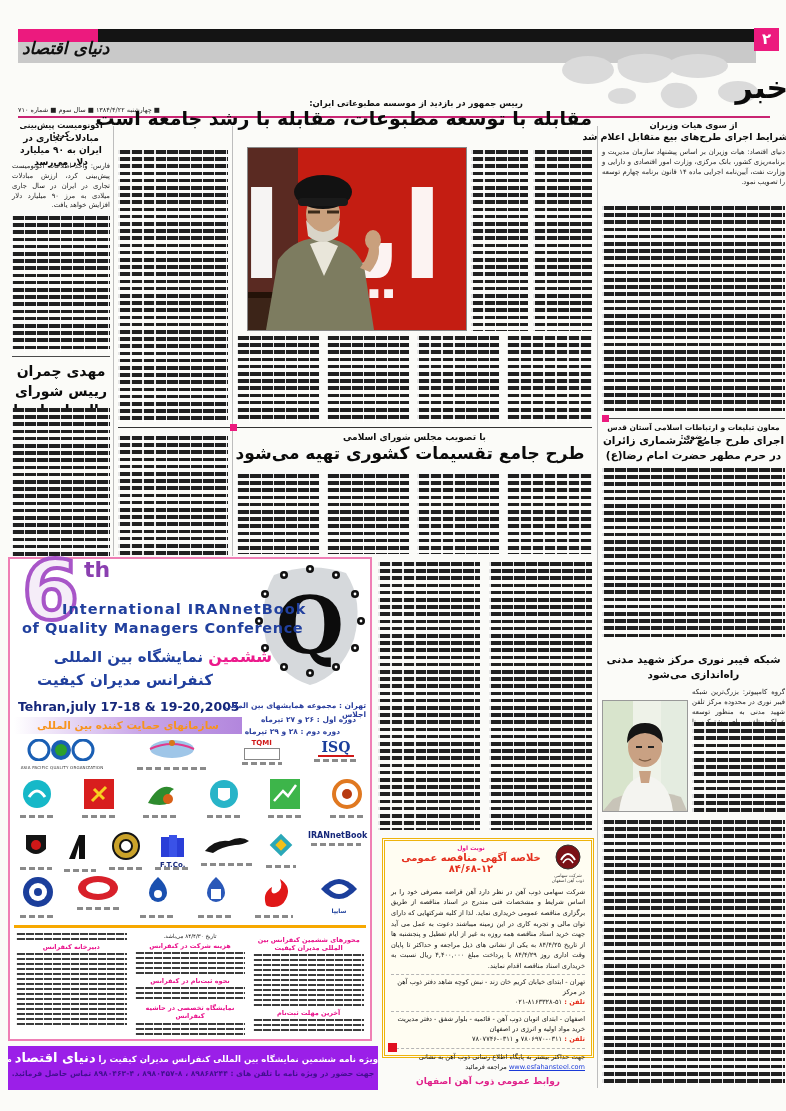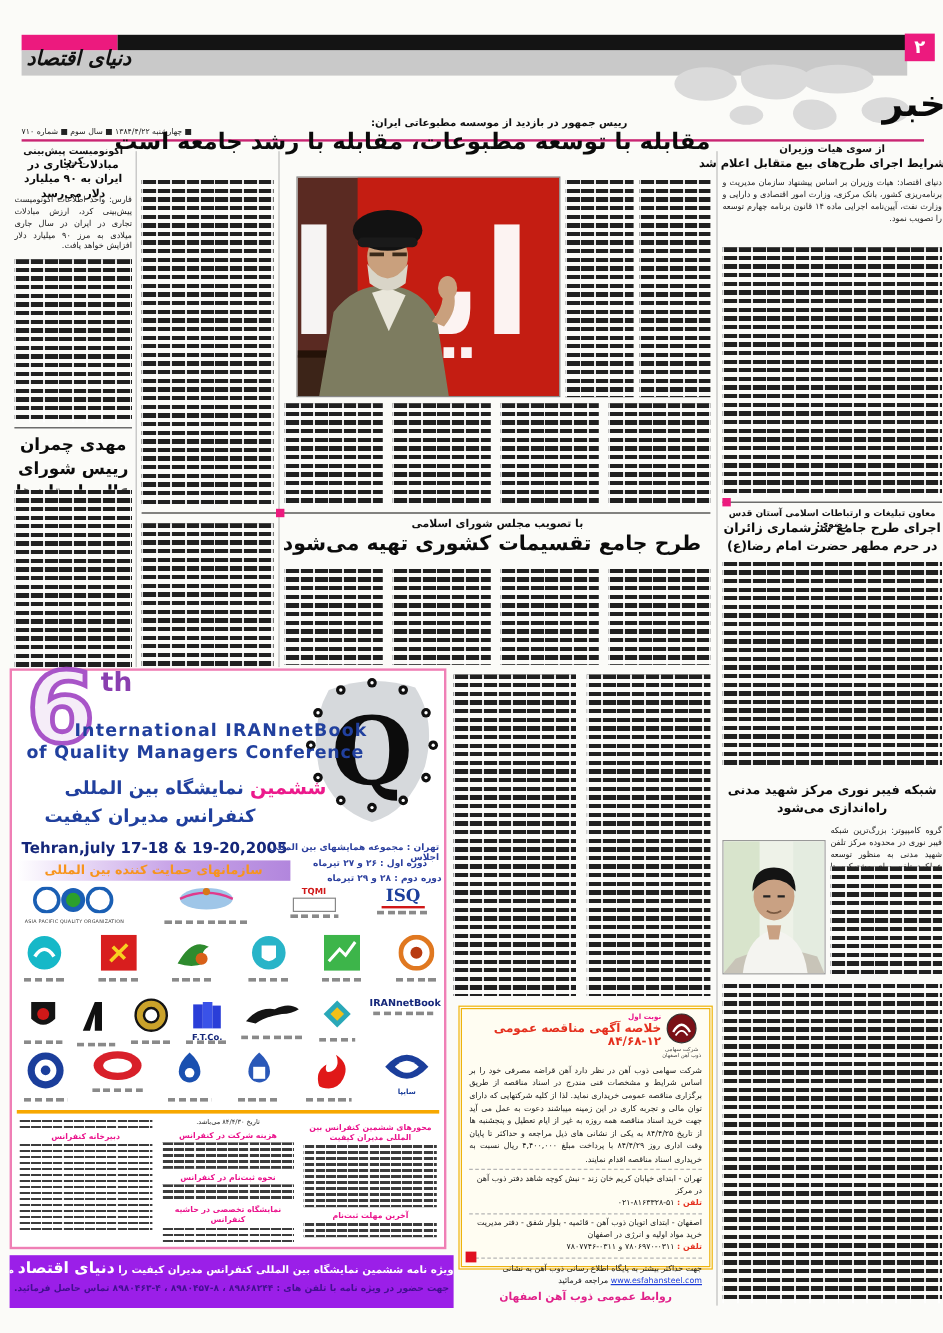--- a/index.html
+++ b/index.html
@@ -192,21 +192,21 @@
 
     <div class="abs rtl" style="left:0px;top:88px;width:262px;text-align:right;">
       <span style="color:#ec1a8c;font-weight:bold;font-size:16px;">ششمین</span>
       <span style="color:#21409e;font-weight:bold;font-size:15px;">نمایشگاه بین المللی</span>
     </div>
     <div class="abs rtl" style="left:0px;top:112px;width:230px;text-align:center;color:#21409e;font-weight:bold;font-size:15px;">کنفرانس مدیران کیفیت</div>
 
     <div class="abs" style="left:8px;top:140px;font-size:12.5px;font-weight:bold;color:#15277a;">Tehran,july 17-18 &amp; 19-20,2005</div>
     <div class="abs rtl" style="right:4px;top:142px;width:162px;font-size:7.5px;font-weight:bold;color:#2b3f9e;text-align:right;">تهران : مجموعه همایشهای بین المللی اجلاس</div>
     <div class="abs rtl" style="right:14px;top:156px;font-size:7.5px;font-weight:bold;color:#2b3f9e;">دوره اول : ۲۶ و ۲۷ تیرماه</div>
-    <div class="abs rtl" style="right:2px;top:168px;font-size:7.5px;font-weight:bold;color:#2b3f9e;">دوره دوم : ۲۸ و ۲۹ تیرماه</div>
+    <div class="abs rtl" style="right:30px;top:168px;font-size:7.5px;font-weight:bold;color:#2b3f9e;">دوره دوم : ۲۸ و ۲۹ تیرماه</div>
 
     <div class="abs rtl" style="left:4px;top:158px;width:228px;height:17px;line-height:17px;text-align:center;font-size:10.5px;font-weight:bold;color:#f7941d;background:linear-gradient(90deg,#ffffff,#c9a6e8 55%,#b286dd);">سازمانهای حمایت کننده بین المللی</div>
 
     <div class="abs" style="left:6px;top:180px;width:350px;height:36px;display:flex;justify-content:space-between;align-items:flex-start;">
       <div class="logo" style="width:92px;text-align:center;">
         <svg width="70" height="22" viewBox="0 0 70 22">
           <circle cx="12" cy="11" r="10" fill="none" stroke="#1a5fb4" stroke-width="3"></circle>
           <circle cx="34" cy="11" r="10" fill="#1a5fb4"></circle>
           <circle cx="34" cy="11" r="6" fill="#2ca02c"></circle>
           <circle cx="56" cy="11" r="10" fill="none" stroke="#1a5fb4" stroke-width="3"></circle>
@@ -410,21 +410,21 @@
   <div class="abs rtl" style="left:382px;top:838px;width:212px;height:220px;border:3px double #eeb30c;box-sizing:border-box;background:#fffdf2;padding:3px 6px;">
     <div style="display:flex;align-items:flex-start;">
       <div style="width:34px;text-align:center;">
         <svg width="26" height="26" viewBox="0 0 26 26">
           <circle cx="13" cy="13" r="12" fill="#7a1016" stroke="#333" stroke-width="1"></circle>
           <path d="M6 16 Q13 4 20 16" stroke="#fff" stroke-width="2" fill="none"></path>
           <path d="M8 19 Q13 11 18 19" stroke="#fff" stroke-width="1.5" fill="none"></path>
         </svg>
         <div style="font-size:4.5px;color:#444;line-height:1.1;">شرکت سهامی ذوب آهن اصفهان</div>
       </div>
-      <div style="flex:1;">
+      <div style="flex:1;text-align:center;">
         <div style="font-size:6px;font-weight:bold;color:#ea148c;">نوبت اول</div>
         <div style="font-size:10px;font-weight:bold;color:#e5301e;margin-top:1px;">خلاصه آگهی مناقصه عمومی ۱۲-۸۴/۶۸</div>
       </div>
     </div>
     <div class="j" style="font-size:6.6px;line-height:1.6;color:#141414;margin-top:3px;">شرکت سهامی ذوب آهن در نظر دارد آهن قراضه مصرفی خود را بر اساس شرایط و مشخصات فنی مندرج در اسناد مناقصه از طریق برگزاری مناقصه عمومی خریداری نماید. لذا از کلیه شرکتهایی که دارای توان مالی و تجربه کاری در این زمینه میباشند دعوت به عمل می آید جهت خرید اسناد مناقصه همه روزه به غیر از ایام تعطیل و پنجشنبه ها از تاریخ ۸۴/۴/۲۵ به یکی از نشانی های ذیل مراجعه و حداکثر تا پایان وقت اداری روز ۸۴/۴/۲۹ با پرداخت مبلغ ۴,۴۰۰,۰۰۰ ریال نسبت به خریداری اسناد مناقصه اقدام نمایند.</div>
     <hr class="tender-hr">
     <div style="font-size:6.6px;line-height:1.5;color:#141414;">
       <span>تهران - ابتدای خیابان کریم خان زند - نبش کوچه شاهد دفتر ذوب آهن در مرکز</span><br>
       <span style="color:#e5301e;font-weight:bold;">تلفن :</span>
       <span>۵۱-۸۱۶۳۳۲۸-۰۲۱</span>

